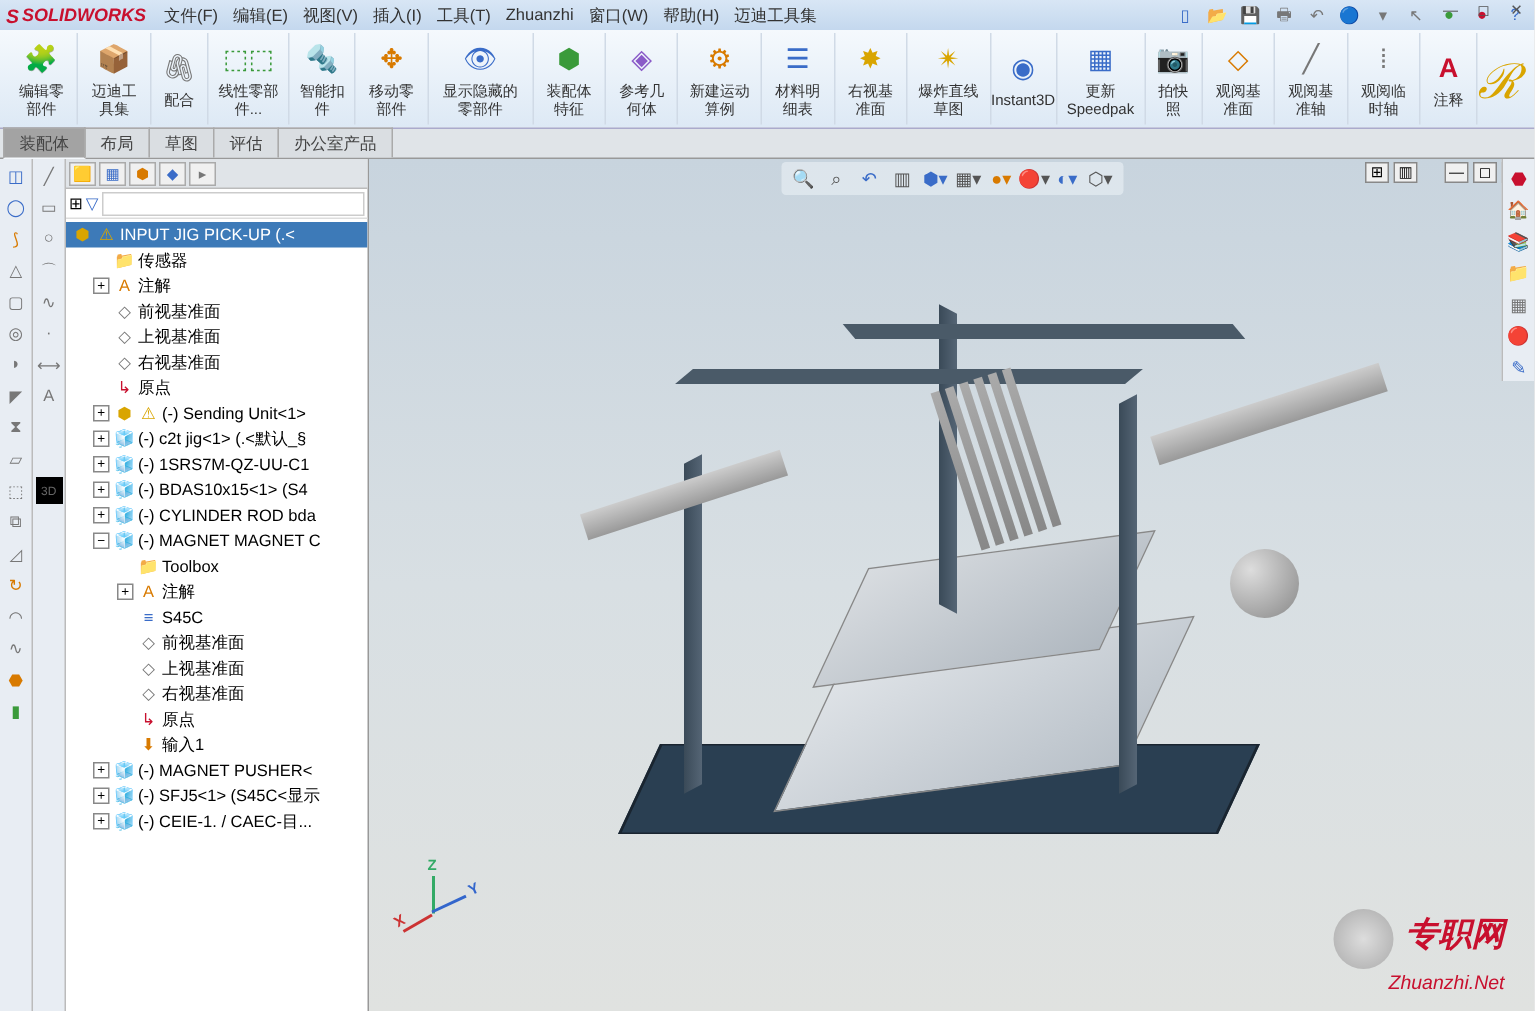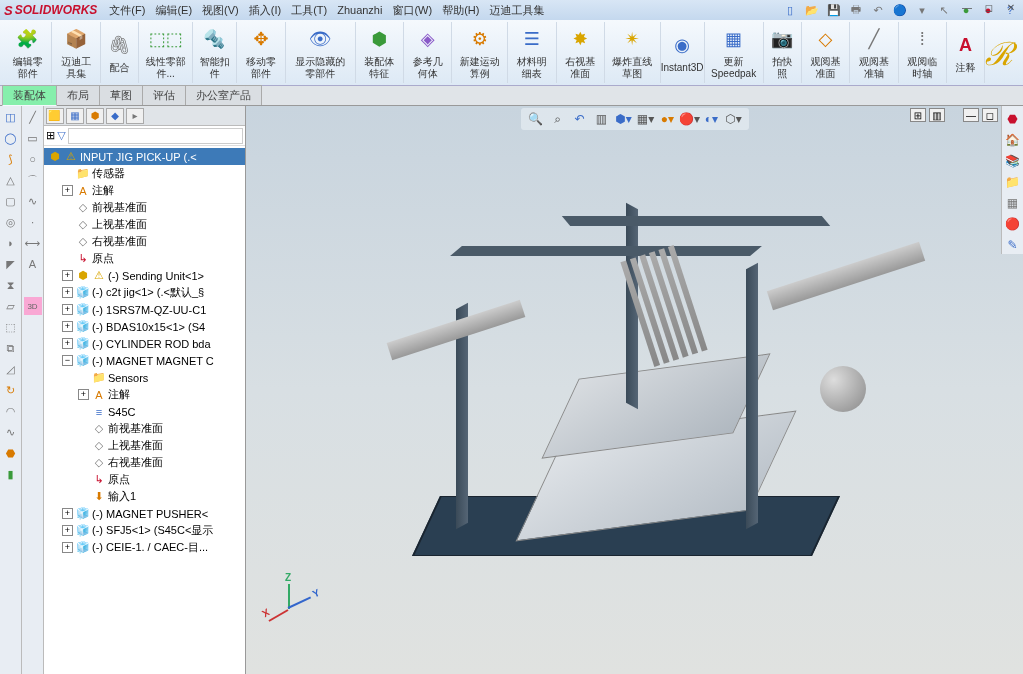--- a/index.html
+++ b/index.html
@@ -17,21 +17,21 @@
 
 
 .ribbon { height: 66px; background: linear-gradient(#f5f9fd,#dde9f5); border-bottom: 1px solid #aac; display: flex; padding: 2px 4px; }
 .ribbon-btn { display: flex; flex-direction: column; align-items: center; justify-content: center; padding: 2px 6px; font-size: 10px; color: #333; text-align: center; line-height: 1.2; min-width: 44px; border-right:1px solid #d0dae6;}
 .ribbon-btn .ricon { width: 28px; height: 28px; display: flex; align-items: center; justify-content: center; font-size: 18px; margin-bottom: 2px; }
 .ribbon-btn.narrow { min-width: 38px; }
 
 
 .tabs-row { height: 20px; background: #e0e4e8; display: flex; align-items: flex-end; padding-left: 2px; font-size: 11px; border-bottom:1px solid #999;}
 .tab { padding: 2px 10px; background: #dadee2; border: 1px solid #aaa; border-bottom:none; margin-right: -1px; color:#444;}
-.tab.active { background: #86efac; font-weight: normal; border-bottom:1px solid #f5f9fd; position:relative; top:1px;}
+.tab.active { background: #a3a3a3; font-weight: normal; border-bottom:1px solid #f5f9fd; position:relative; top:1px;}
 
 
 .main { display: flex; height: 568px; position:relative;}
 .left-toolbar { width: 22px; background: #e8edf3; border-right: 1px solid #bbb; display: flex; flex-direction: column; align-items: center; padding-top: 2px; gap: 3px; }
 .lt-btn { width: 18px; height: 18px; font-size: 11px; display:flex; align-items:center; justify-content:center; color:#666;}
 .left-toolbar2 { width: 22px; background: #e8edf3; border-right: 1px solid #bbb; display: flex; flex-direction: column; align-items: center; padding-top: 2px; gap: 3px; }
 
 
 .tree-panel { width: 202px; background: #fff; border-right: 1px solid #999; display: flex; flex-direction: column; font-size: 11px; }
 .tree-tabs { height: 20px; background: #e0e4e8; display:flex; align-items:center; gap:2px; padding:0 2px; border-bottom:1px solid #bbb;}
@@ -242,21 +242,21 @@
   <div class="left-toolbar2">
     <span class="lt-btn i-gray">╱</span>
     <span class="lt-btn i-gray">▭</span>
     <span class="lt-btn i-gray">○</span>
     <span class="lt-btn i-gray">⌒</span>
     <span class="lt-btn i-gray">∿</span>
     <span class="lt-btn i-gray">·</span>
     <span class="lt-btn i-gray">⟷</span>
     <span class="lt-btn i-gray">A</span>
     <span class="lt-btn"></span>
-    <span class="lt-btn" style="background:#f9a8d4;font-size:8px;">3D</span>
+    <span class="lt-btn" style="background:#000000;font-size:8px;margin-top:21px;">3D</span>
   </div>
 
   <div class="tree-panel">
     <div class="tree-tabs">
       <span class="tree-tab-btn i-yellow">🟨</span>
       <span class="tree-tab-btn i-blue">▦</span>
       <span class="tree-tab-btn i-orange">⬢</span>
       <span class="tree-tab-btn i-blue">◆</span>
       <span class="tree-tab-btn i-gray">▸</span>
     </div>
@@ -328,21 +328,21 @@
           <span>(-) CYLINDER ROD bda</span>
         </div>
       <div class="tree-node ind1">
           <span class="exp">−</span>
           <span class="ticon i-yellow">🧊</span>
           <span>(-) MAGNET MAGNET C</span>
         </div>
       <div class="tree-node ind2">
           <span class="noexp"></span>
           <span class="ticon i-orange">📁</span>
-          <span>Sensors</span>
+          <span>Toolbox</span>
         </div>
       <div class="tree-node ind2">
           <span class="exp">+</span>
           <span class="ticon i-orange">A</span>
           <span>注解</span>
         </div>
       <div class="tree-node ind2">
           <span class="noexp"></span>
           <span class="ticon i-blue">≡</span>
           <span>S45C</span>
@@ -443,14 +443,19 @@
     <div class="taskpane">
       <span class="tp-btn i-red">⬣</span>
       <span class="tp-btn i-orange">🏠</span>
       <span class="tp-btn i-green">📚</span>
       <span class="tp-btn i-orange">📁</span>
       <span class="tp-btn i-gray">▦</span>
       <span class="tp-btn i-red">🔴</span>
       <span class="tp-btn i-blue">✎</span>
     </div>
 
+    <div class="watermark">
+      <span class="logo"></span>
+      <span class="cn">专职网</span><br>
+      <span class="url">Zhuanzhi.Net</span>
+    </div>
   </div>
 </div>
 
 </body></html>

